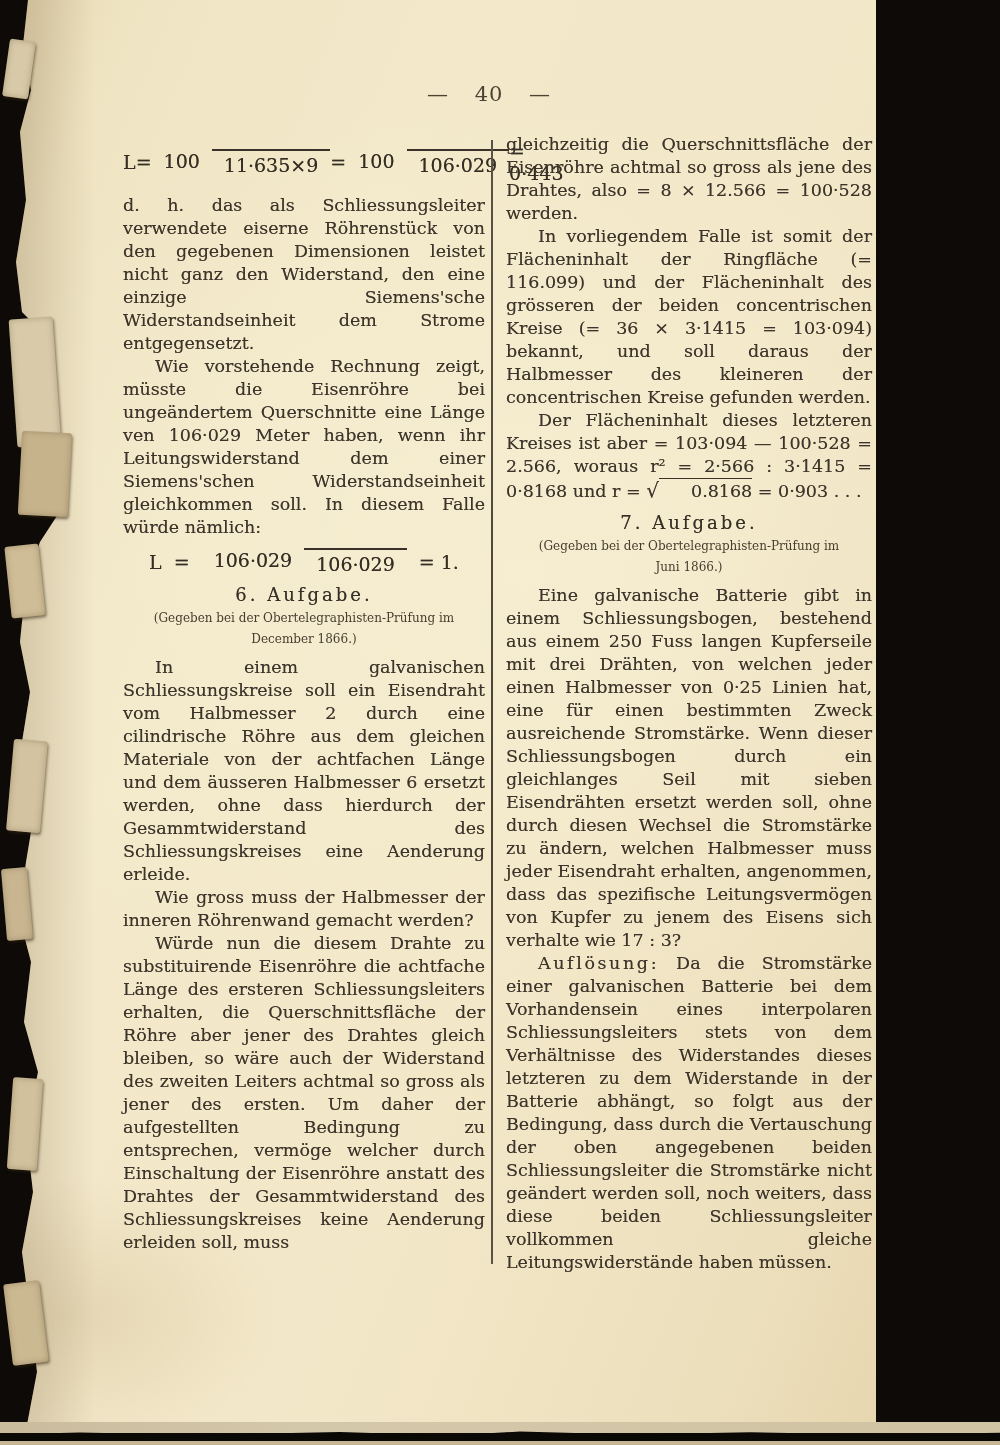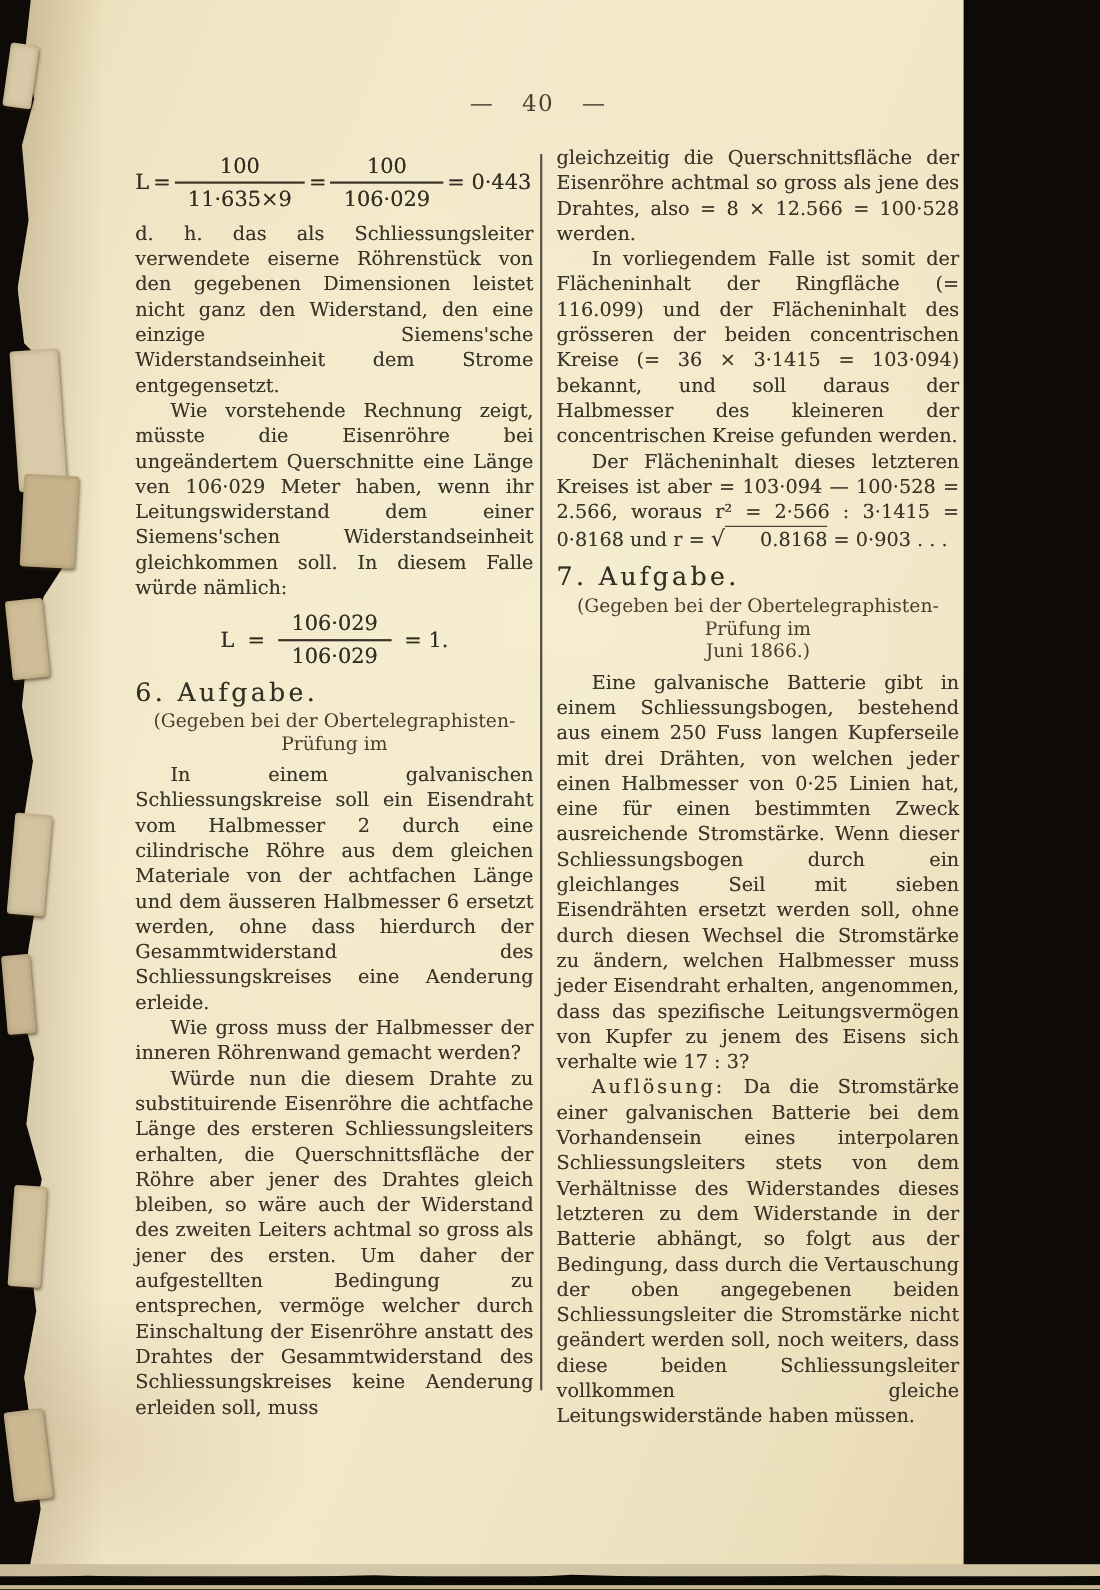--- a/index.html
+++ b/index.html
@@ -63,32 +63,32 @@
              background:linear-gradient(#5a5246, #4a4236 60%, #5a5246); }
 
   .para {
     margin:0; font-size:17.5px; line-height:23px; text-align:justify;
     text-shadow:0 0 0.5px rgba(60,50,40,0.55);
   }
   .indent { text-indent:32px; }
   .spaced { letter-spacing:2.6px; }
 
   .aufgabe {
-    margin:9px 0 3px; font-size:23px; font-weight:normal;
+    margin:9px 0 3px; text-align:center; font-size:18px; font-weight:normal;
     letter-spacing:3px; color:#362f25; text-shadow:0 0 0.5px rgba(60,50,40,0.6);
   }
-  .note { margin:0 0 7px; text-align:center; font-size:17px; line-height:20.5px; color:#463d2f; }
+  .note { margin:0 0 7px; text-align:center; font-size:12px; line-height:20.5px; color:#463d2f; }
 
   .formula {
     display:flex; align-items:center; font-size:19px; color:#342d23;
     text-shadow:0 0 0.6px rgba(50,40,30,0.7);
   }
   .formula-wide   { justify-content:space-between; margin:2px 0 10px; padding-right:2px; }
   .formula-center { justify-content:center; gap:12px; margin:9px 0 4px; }
-  .frac { display:inline-flex; flex-direction:column; align-items:center; }
+  .frac { display:inline-flex; flex-direction:row; align-items:center; }
   .frac .num { padding:0 12px 3px; }
   .frac .den { border-top:2px solid #3a3228; padding:3px 12px 0; }
 
   .sqrt { white-space:nowrap; }
   .radical { font-size:20px; }
   .sqrt-arg { display:inline-block; border-top:1.7px solid #3a3228; padding-top:1px; }
 </style>
 </head>
 <body>
 
@@ -125,20 +125,21 @@
         <span class="frac">
           <span class="num">106·029</span>
           <span class="den">106·029</span>
         </span>
         <span>= 1.</span>
       </div>
 
       <h2 class="aufgabe">6. Aufgabe.</h2>
       <div class="note">
         <div>(Gegeben bei der Obertelegraphisten-Prüfung im</div>
+        <div>December 1866.)</div>
       </div>
 
       <p class="para indent">In einem galvanischen Schliessungskreise soll ein Eisendraht vom Halbmesser 2 durch eine cilindrische Röhre aus dem gleichen Materiale von der achtfachen Länge und dem äusseren Halbmesser 6 ersetzt werden, ohne dass hierdurch der Gesammtwiderstand des Schliessungskreises eine Aenderung erleide.</p>
 
       <p class="para indent">Wie gross muss der Halbmesser der inneren Röhrenwand gemacht werden?</p>
 
 
       <p class="para indent">Würde nun die diesem Drahte zu substituirende Eisenröhre die achtfache Länge des ersteren Schliessungsleiters erhalten, die Querschnittsfläche der Röhre aber jener des Drahtes gleich bleiben, so wäre auch der Widerstand des zweiten Leiters achtmal so gross als jener des ersten. Um daher der aufgestellten Bedingung zu entsprechen, vermöge welcher durch Einschaltung der Eisenröhre anstatt des Drahtes der Gesammtwiderstand des Schliessungskreises keine Aenderung erleiden soll, muss</p>
 
     </div>

